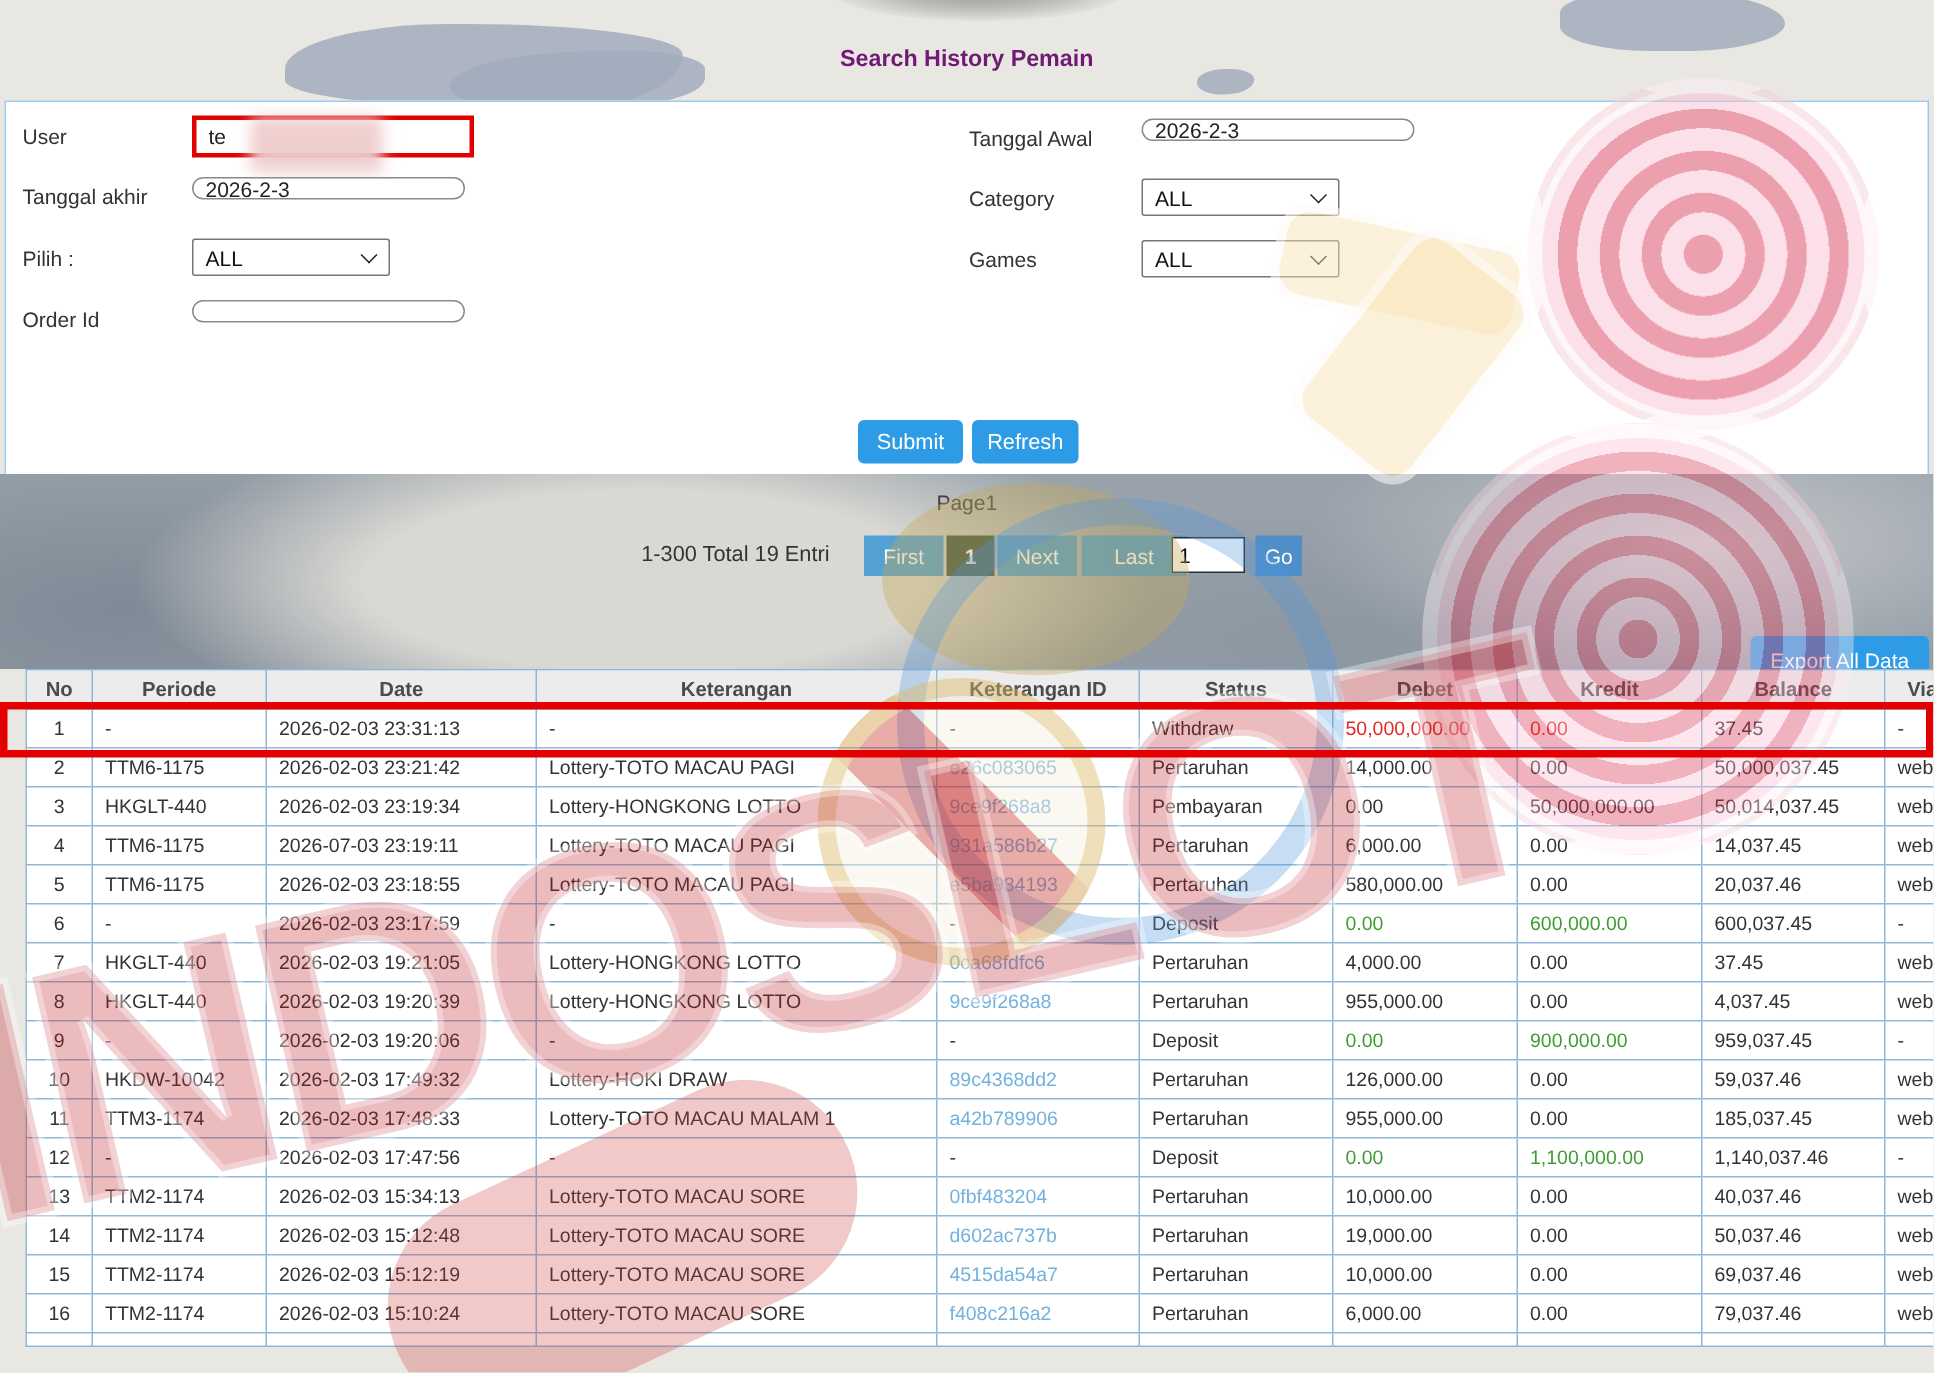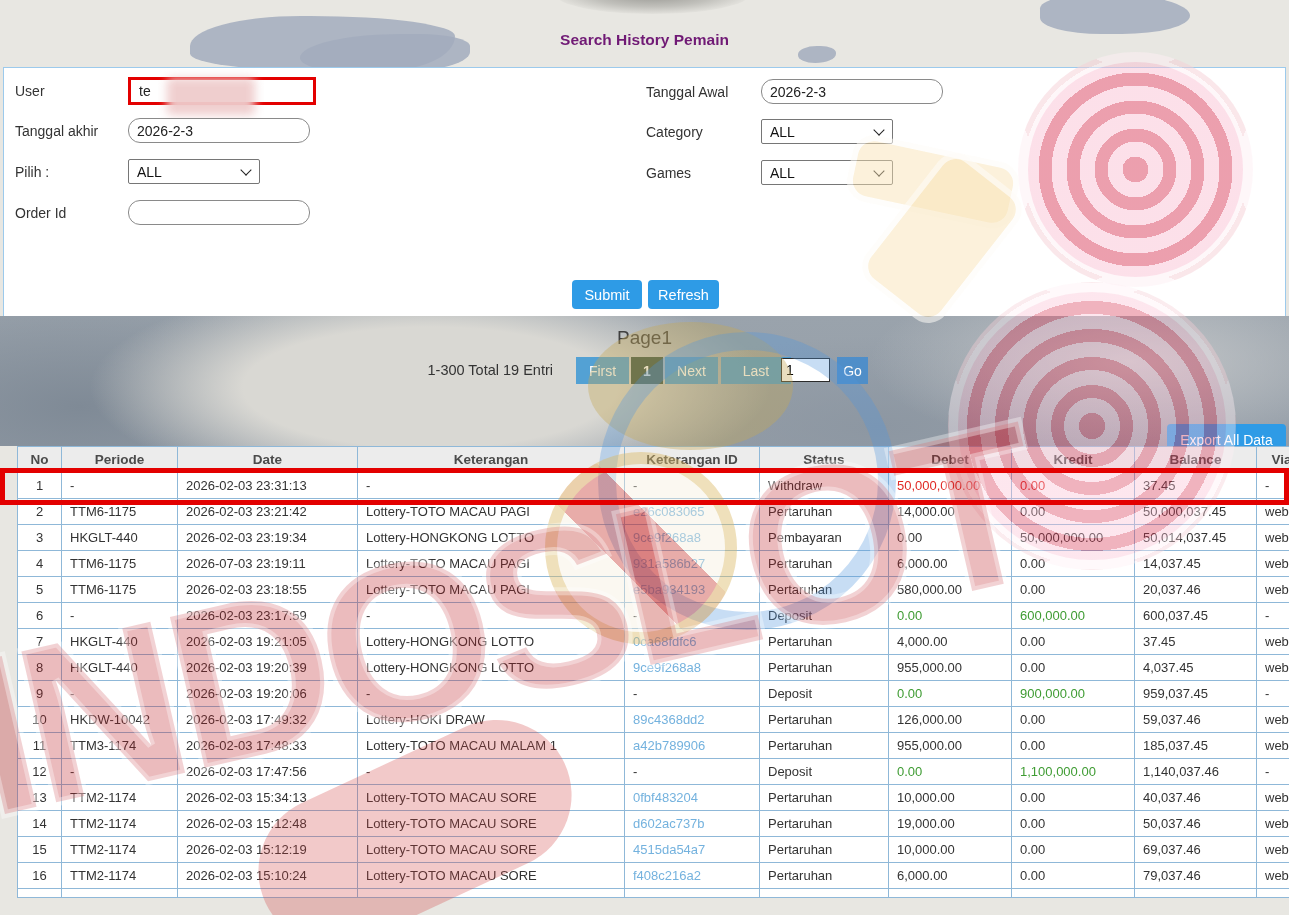--- a/index.html
+++ b/index.html
@@ -13,41 +13,41 @@
   .map-blob{position:absolute;background:#a2abbd;opacity:.85;}
   .blob-a{left:190px;top:16px;width:265px;height:55px;border-radius:46% 60% 30% 55%/60% 40% 70% 35%;}
   .blob-b{left:300px;top:34px;width:170px;height:40px;border-radius:60% 30% 55% 40%;}
   .blob-c{left:1040px;top:-6px;width:150px;height:40px;border-radius:40% 60% 50% 45%;}
   .blob-d{left:798px;top:46px;width:38px;height:17px;border-radius:50% 40% 55% 45%;}
   .page-title{position:absolute;left:0;right:0;top:31px;text-align:center;font-size:15.5px;font-weight:bold;color:#701a75;margin:0;}
 
   
   .form-panel{position:absolute;left:3px;top:67px;width:1281px;height:249px;background:#fff;border:1px solid #9ccaec;}
   .f-label{position:absolute;font-size:14px;color:#333;}
-  .f-input{position:absolute;box-sizing:border-box;height:25px;border:1px solid #8a8a8a;border-radius:12px;
+  .f-input{position:absolute;box-sizing:border-box;height:15px;border:1px solid #8a8a8a;border-radius:12px;
     font-family:"Liberation Sans",sans-serif;font-size:14px;padding:0 8px;color:#222;background:#fff;}
   .f-select{position:absolute;box-sizing:border-box;height:25px;width:132px;border:1px solid #767676;border-radius:2px;
     background:#fff;display:flex;align-items:center;justify-content:space-between;padding:0 9px 0 8px;font-size:14px;color:#111;cursor:default;}
   .chev{width:7px;height:7px;border-right:1.6px solid #222;border-bottom:1.6px solid #222;transform:rotate(45deg);margin-top:-4px;}
   .user-input{left:124px;top:9px;width:188px;height:28px;border:3px solid var(--highlight,#e30000);border-radius:0;}
   .user-blur{position:absolute;left:163px;top:10px;width:88px;height:37px;background:rgba(238,203,203,.95);filter:blur(5px);border-radius:4px;}
   .btn{box-sizing:border-box;border:none;border-radius:4px;background:var(--accent,#2e9be6);color:#fff;
     font-family:"Liberation Sans",sans-serif;font-size:14.5px;cursor:pointer;margin-top:20px;}
   .submit-btn{position:absolute;left:568px;top:192px;width:70px;height:29px;}
   .refresh-btn{position:absolute;left:644px;top:192px;width:71px;height:29px;}
 
   
   .map-band{position:absolute;left:0;top:316px;width:1289px;height:130px;
     background:
       radial-gradient(ellipse 340px 110px at 430px 55%, #d9d8d3 0%, #d9d8d3 55%, rgba(217,216,211,0) 100%),
       radial-gradient(ellipse 260px 90px at 1130px 35%, #c4c7c9 0%, rgba(196,199,201,0) 100%),
       radial-gradient(ellipse 300px 120px at 80px 70%, #7f8a96 0%, rgba(127,138,150,0) 100%),
       radial-gradient(ellipse 280px 90px at 880px 85%, #8d97a2 0%, rgba(141,151,162,0) 100%),
       linear-gradient(#9aa3ac,#959ea8);}
-  .page-indicator{position:absolute;left:0;right:0;top:11px;text-align:center;font-size:19px;color:#3f3f3f;}
+  .page-indicator{position:absolute;left:0;right:0;top:11px;text-align:center;font-size:14px;color:#3f3f3f;}
   .total-entries{position:absolute;left:290px;top:46px;width:263px;text-align:right;font-size:14.5px;color:#333;}
   .pg-btn{position:absolute;top:41px;height:27px;border:none;background:rgba(64,152,212,.88);color:#fdfdfd;
     font-family:"Liberation Sans",sans-serif;font-size:14px;cursor:pointer;}
   .pg-first{left:576px;width:53px;}
   .pg-current{left:631px;width:32px;background:var(--page-active,#3d5646);font-weight:bold;}
   .pg-next{left:665px;width:53px;}
   .pg-last{left:721px;width:70px;}
   .pg-input{position:absolute;left:781px;top:42px;width:49px;height:24px;box-sizing:border-box;border:1px solid #2b2b2b;
     font-family:"Liberation Sans",sans-serif;font-size:14px;padding:0 4px;}
   .pg-go{left:837px;width:31px;background:rgba(70,140,205,.88);}

